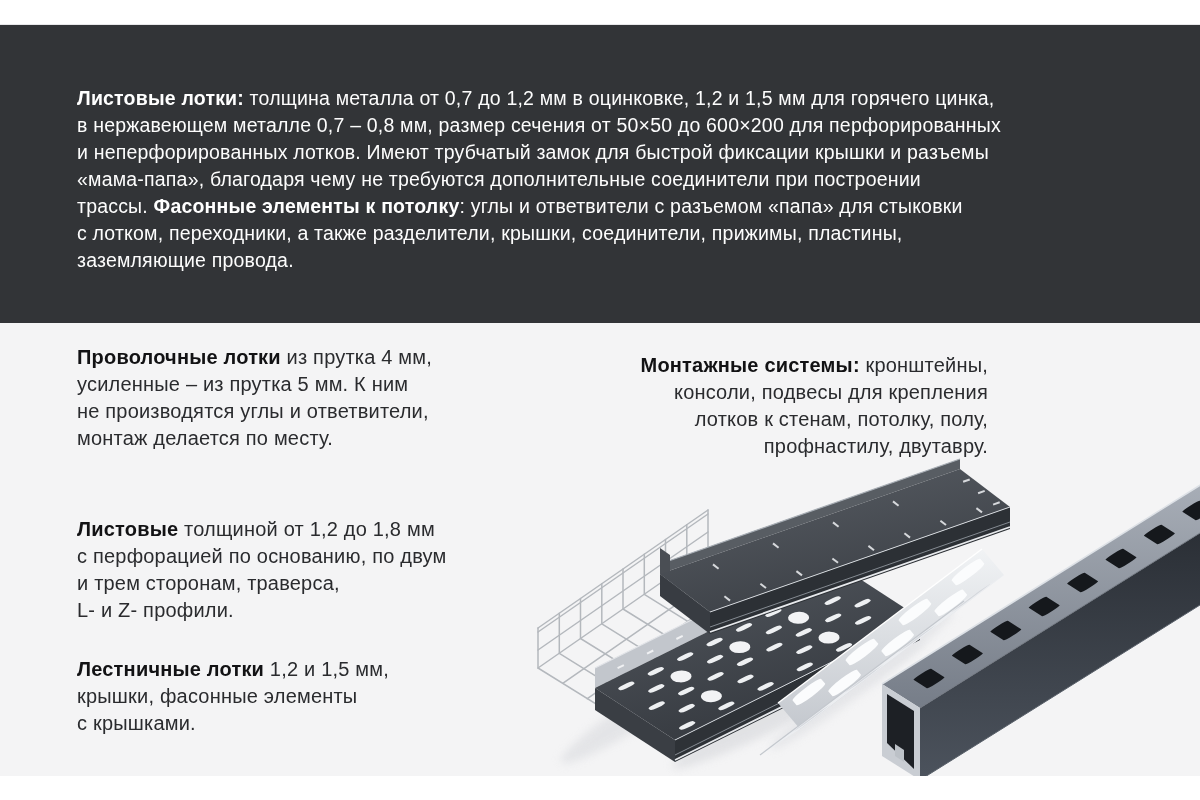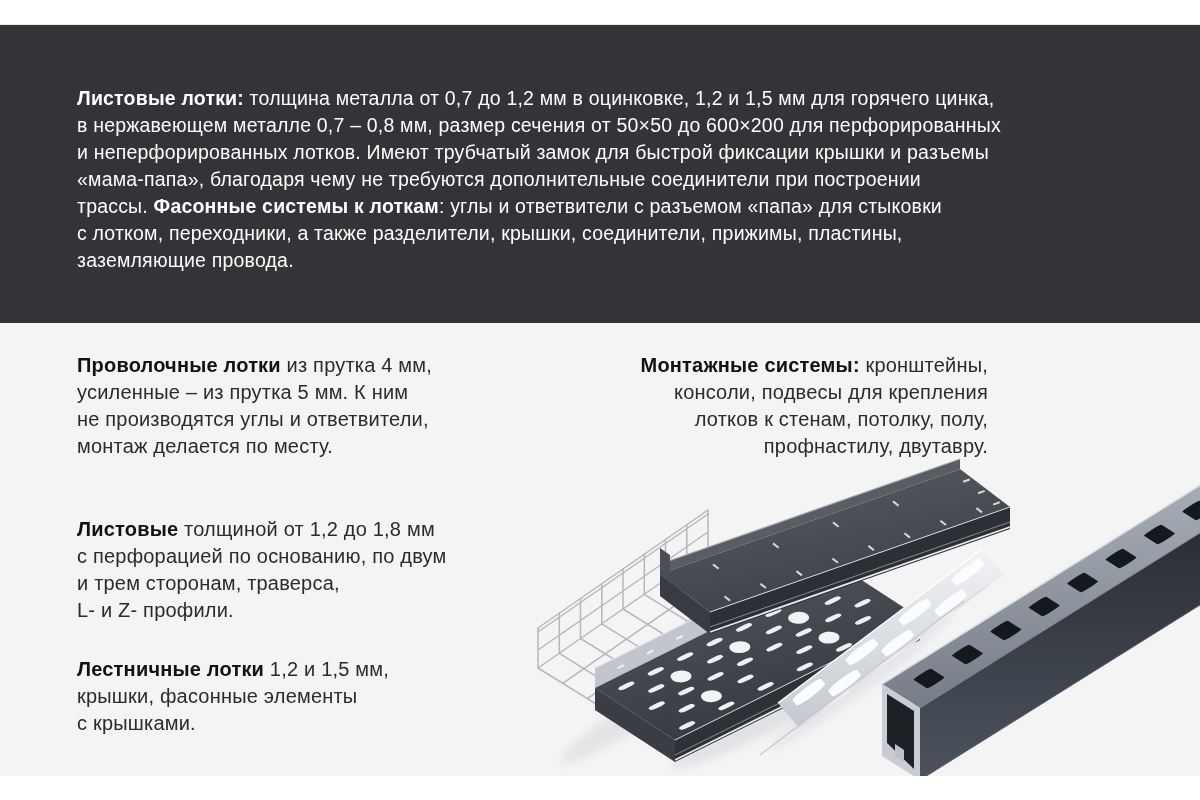--- a/index.html
+++ b/index.html
@@ -24,41 +24,41 @@
     color:#fdfdfd;font-size:19.5px;line-height:27px;
     white-space:pre-line;letter-spacing:.2px;
   }
   .hero b{font-weight:700;color:#ffffff;}
   .sec{
     position:absolute;margin:0;width:460px;
     color:#2a2b2e;font-size:20px;line-height:27px;
     white-space:pre-line;letter-spacing:.2px;
   }
   .sec b{font-weight:700;color:#121214;}
-  .sec.wire{left:77px;top:352px;}
+  .sec.wire{left:77px;top:344px;}
   .sec.mounting{left:528px;top:352px;text-align:right;}
   .sec.profiles{left:77px;top:516px;}
   .sec.ladder{left:77px;top:656px;}
   .illustration{
     position:absolute;left:510px;top:456px;width:690px;height:320px;
   }
 </style>
 </head>
 <body>
 
 <div class="page">
 
   <div class="content-bg"></div>
 
   <section class="hero">
     <p><b>Листовые лотки:</b><span> толщина металла от 0,7 до 1,2 мм в оцинковке, 1,2 и 1,5 мм для горячего цинка,
 в нержавеющем металле 0,7 – 0,8 мм, размер сечения от 50×50 до 600×200 для перфорированных
 и неперфорированных лотков. Имеют трубчатый замок для быстрой фиксации крышки и разъемы
 «мама-папа», благодаря чему не требуются дополнительные соединители при построении
-трассы. </span><b>Фасонные системы к лоткам</b><span>: углы и ответвители с разъемом «папа» для стыковки
+трассы. </span><b>Фасонные элементы к потолку</b><span>: углы и ответвители с разъемом «папа» для стыковки
 с лотком, переходники, а также разделители, крышки, соединители, прижимы, пластины,
 заземляющие провода.</span></p>
   </section>
 
   <p class="sec wire"><b>Проволочные лотки</b><span> из прутка 4 мм,
 усиленные – из прутка 5 мм. К ним
 не производятся углы и ответвители,
 монтаж делается по месту.</span></p>
 
   <p class="sec mounting"><b>Монтажные системы:</b><span> кронштейны,

